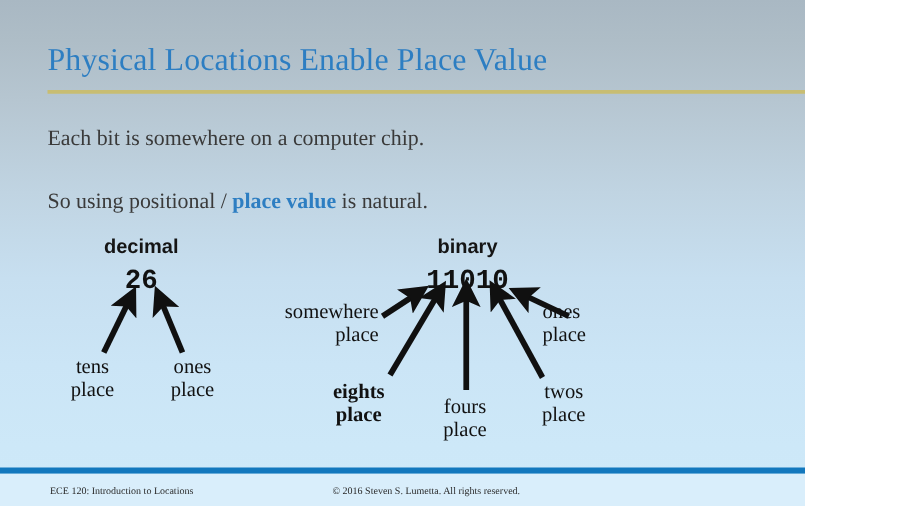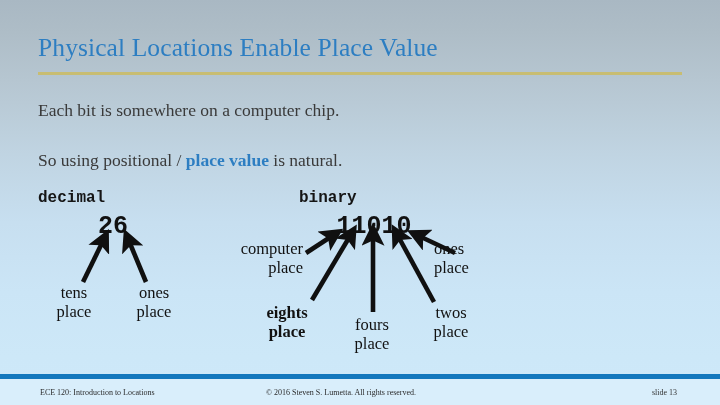--- a/index.html
+++ b/index.html
@@ -2,21 +2,21 @@
 <html><head>
 <meta charset="utf-8">
 <style>
   html,body{margin:0;padding:0;}
   body{
     width:720px;height:405px;overflow:hidden;
     font-family:"Liberation Serif", serif;
     background:#ffffff;
   }
   #slide{
-    position:relative;width:720px;height:405px;
+    position:relative;width:644px;height:405px;
     background:linear-gradient(to bottom,
         #a9b8c3 0%,
         #aebdc7 8%,
         #b6c6d1 20%,
         #c0d4e2 38%,
         #c7dff0 55%,
         #cbe5f6 72%,
         #cde8f8 88%,
         #cee9f9 100%);
     overflow:hidden;
@@ -38,28 +38,28 @@
     font-family:"Liberation Serif", serif;
     font-size:17.5px;color:#3a3a3a;white-space:nowrap;
   }
   #line1{top:100px;}
   #line2{top:150px;}
   .hl{color:#2d7ec2;font-weight:bold;}
   
   #diagram{position:absolute;left:0;top:0;width:720px;height:405px;}
   .grp-head{
     position:absolute;
-    font-family:Liberation Mono, monospace;
+    font-family:Liberation Sans, sans-serif;
     font-weight:bold;font-size:16px;color:#151515;
-    white-space:nowrap;text-align:left;
+    white-space:nowrap;text-align:center;
   }
   .num{
     position:absolute;
     font-family:"Liberation Mono", monospace;
-    font-weight:bold;font-size:25px;color:#111111;
+    font-weight:bold;font-size:22px;color:#111111;
     white-space:nowrap;text-align:center;letter-spacing:0px;
   }
   .plabel{
     position:absolute;
     font-family:"Liberation Serif", serif;
     font-size:16.5px;color:#111111;
     line-height:19px;white-space:nowrap;
   }
   .plabel.ctr{text-align:center;}
   .plabel.rgt{text-align:right;}
@@ -105,21 +105,21 @@
     </div>
     <div class="plabel ctr" style="left:113px;top:283px;width:82px;">
       <div>ones</div>
       <div>place</div>
     </div>
 
     <div class="grp-head" style="left:299px;top:189px;width:150px;">binary</div>
     <div class="num" style="left:299px;top:212px;width:150px;text-align:center;">11010</div>
 
     <div class="plabel rgt" style="left:190px;top:239px;width:113px;">
-      <div>computer</div>
+      <div>somewhere</div>
       <div>place</div>
     </div>
     <div class="plabel ctr" style="left:245px;top:303px;width:84px;font-weight:bold;">
       <div>eights</div>
       <div>place</div>
     </div>
     <div class="plabel ctr" style="left:330px;top:315px;width:84px;">
       <div>fours</div>
       <div>place</div>
     </div>

